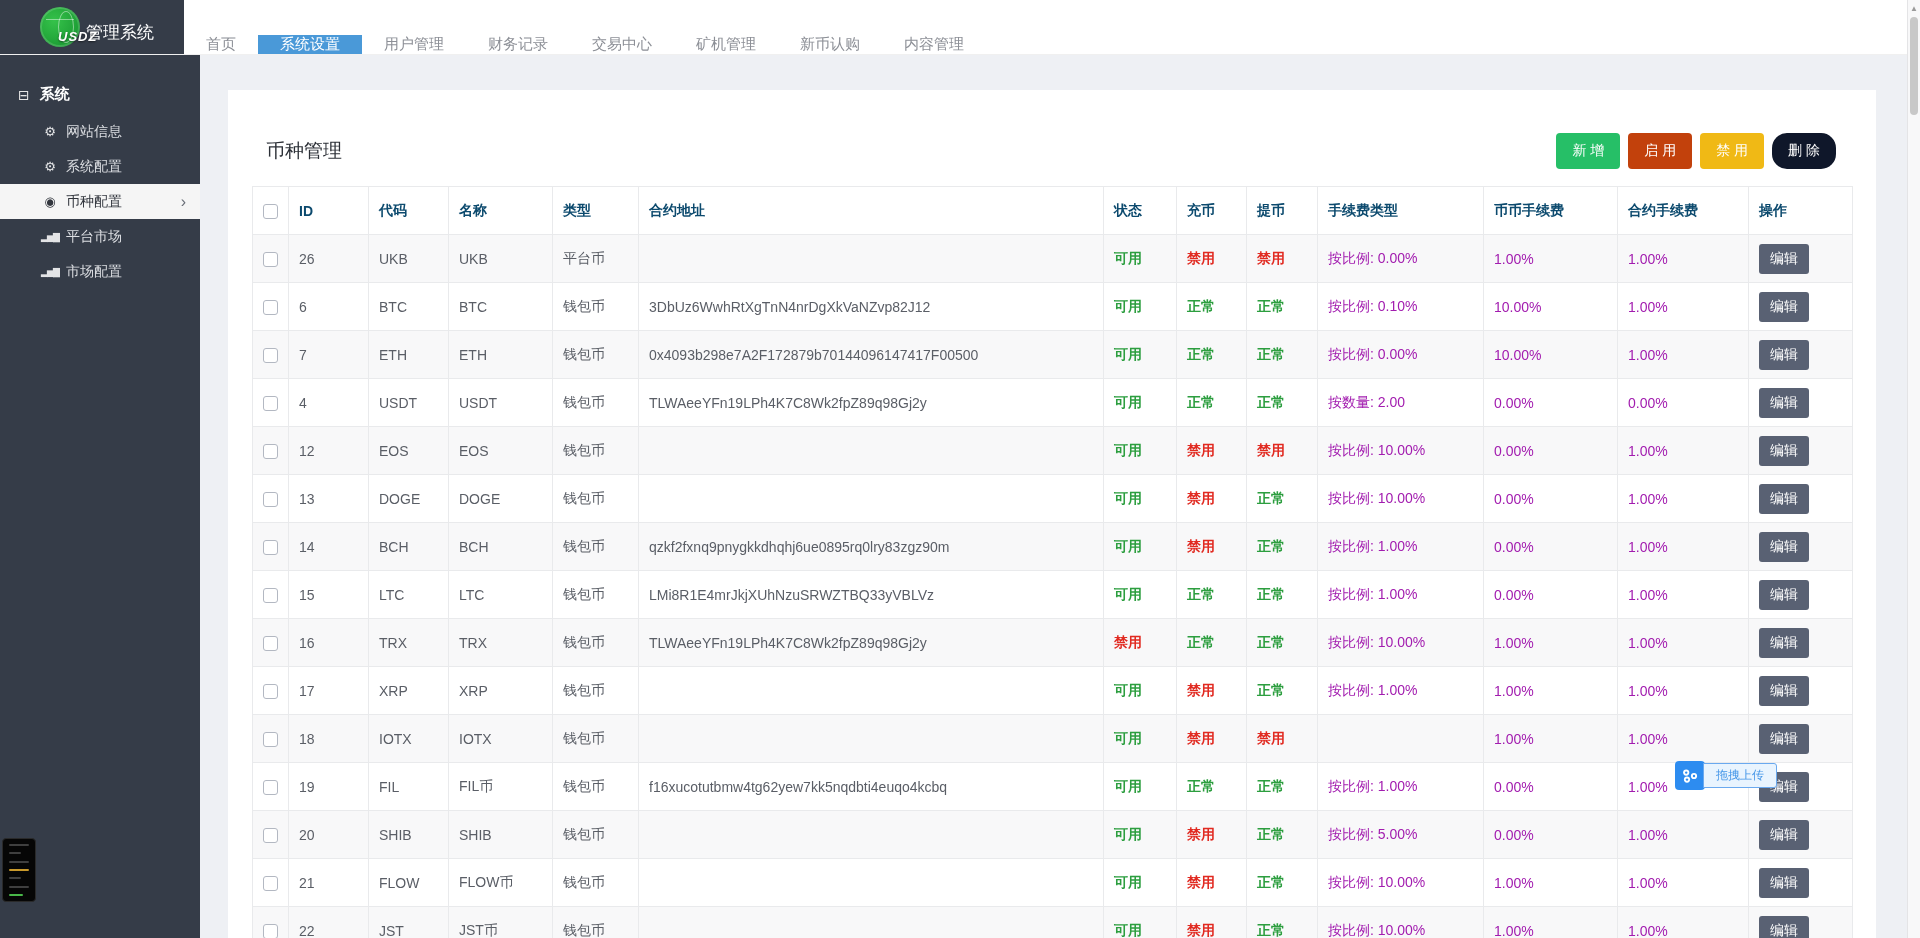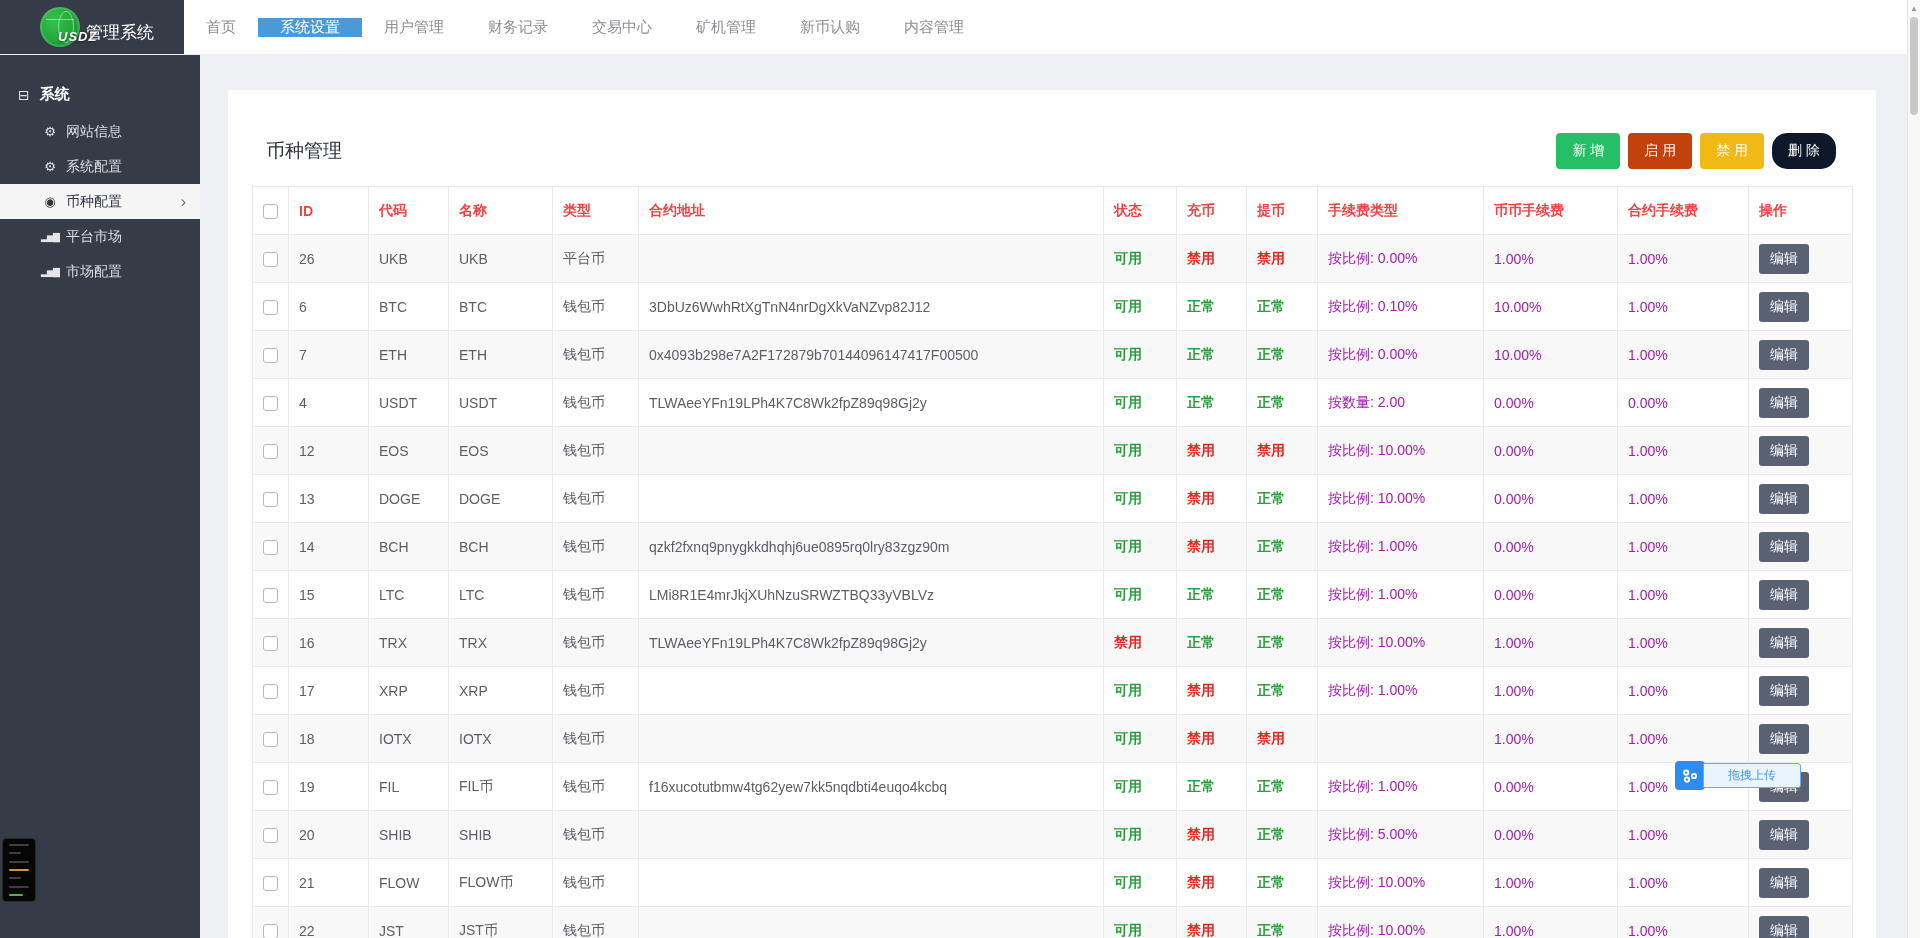--- a/index.html
+++ b/index.html
@@ -15,21 +15,21 @@
   .globe { width:40px; height:40px; border-radius:50%;
            background:radial-gradient(circle at 35% 35%, #35c24a, #1d9e35 70%, #147c27);
            position:relative; flex:none; box-shadow:inset 0 0 0 2px rgba(255,255,255,.15); }
   .globe::before { content:""; position:absolute; left:6px; top:12px; right:6px; height:1px; background:rgba(255,255,255,.45); }
   .globe::after  { content:""; position:absolute; left:18px; top:4px; bottom:4px; width:14px;
                    border:1px solid rgba(255,255,255,.45); border-radius:50%; }
   .brand-usdz { position:absolute; left:18px; top:22px; color:#fff; font-weight:bold; font-size:13px;
                 letter-spacing:1px; text-shadow:0 1px 2px rgba(0,0,0,.55); font-style:italic; }
   .logo-wrap { position:relative; display:flex; align-items:center; }
   .brand-title { color:#fff; font-size:17px; margin-left:6px; margin-top:10px; white-space:nowrap; }
-  .nav-menu { display:flex; align-items:center; flex:1; }
+  .nav-menu { display:flex; align-items:flex-end; flex:1; }
   .nav-item { display:flex; align-items:center; padding:0 22px; font-size:15px; color:#8c8f96; cursor:pointer; }
   .nav-item.active { background:#4a99d8; color:#fff; }
   .nav-right { display:flex; align-items:center; gap:10px; padding-right:88px; }
   .user-dd { height:38px; background:#f8f8f8; border:1px solid #dcdcdc; border-radius:2px;
              display:flex; align-items:center; padding:0 14px; font-size:15px; color:#555; cursor:pointer; }
   .user-dd .caret { font-size:10px; color:#666; margin-left:9px; }
   .icon-btn { width:42px; height:38px; background:#f8f8f8; border:1px solid #dcdcdc; border-radius:2px;
               display:flex; align-items:center; justify-content:center; cursor:pointer; }
   .icon-btn svg { stroke:#555; fill:none; stroke-width:1.6; }
   
@@ -57,38 +57,38 @@
   .card-head { display:flex; justify-content:space-between; align-items:center; padding:26px 40px 0 38px; height:96px; }
   .page-title { font-size:19px; color:#2b2f36; }
   .actions { display:flex; gap:8px; }
   .act-btn { border:none; color:#fff; font-size:14px; padding:9px 16px; border-radius:4px; cursor:pointer;
              font-family:inherit; white-space:nowrap; }
   
   .table-wrap { padding:0 24px; }
   table.coin { width:1600px; border-collapse:collapse; table-layout:fixed; }
   .coin th, .coin td { border:1px solid #e9eaec; height:48px; padding:0 10px; font-size:14px;
                        text-align:left; overflow:hidden; white-space:nowrap; }
-  .coin th { color:#ef4444; font-weight:bold; background:#fff; }
+  .coin th { color:#0c4a6e; font-weight:bold; background:#fff; }
   .coin td { color:#5a5e66; }
   .coin tr.stripe td { background:#f8f8f9; }
   .cb { width:15px; height:15px; border:1px solid #b3b8c2; border-radius:3px; background:#fff; display:inline-block;
         vertical-align:middle; cursor:pointer; }
   td.center, th.center { text-align:center; }
   .st { font-weight:bold; }
   .st.green { color:#2c9e3f; }
   .st.red   { color:#e12a21; }
   .fee { color:#a21caf; }
   .edit-btn { background:#596173; color:#fff; border:none; border-radius:3px; font-size:14px;
               padding:6px 11px; cursor:pointer; font-family:inherit; }
   
   .upload-badge { position:absolute; left:1675px; top:761px; display:flex; align-items:center; z-index:40; }
   .upload-badge .ub-icon { width:30px; height:29px; background:#2d8cf0; border-radius:4px;
                            display:flex; align-items:center; justify-content:center; flex:none; }
   .upload-badge .ub-label { height:25px; background:#e9f4fe; border:1px solid #6aa9ef; color:#4596e8;
-                            font-size:12px; display:flex; align-items:center; padding:0 24px;
+                            font-size:12px; display:flex; align-items:center; padding:0 12px;
                             border-radius:0 3px 3px 0; margin-left:-2px; }
   
   .scrollbar { position:absolute; right:0; top:0; width:13px; height:938px; background:#f8f8f9;
                border-left:1px solid #e4e4e6; z-index:50; }
   .scrollbar .arrow { display:block; text-align:center; font-size:8px; color:#9a9a9a; padding-top:4px; }
   .scrollbar .thumb { position:absolute; left:2px; top:17px; width:8px; height:98px; background:#c8c8c8; border-radius:5px; }
 </style>
 </head>
 <body>
 

